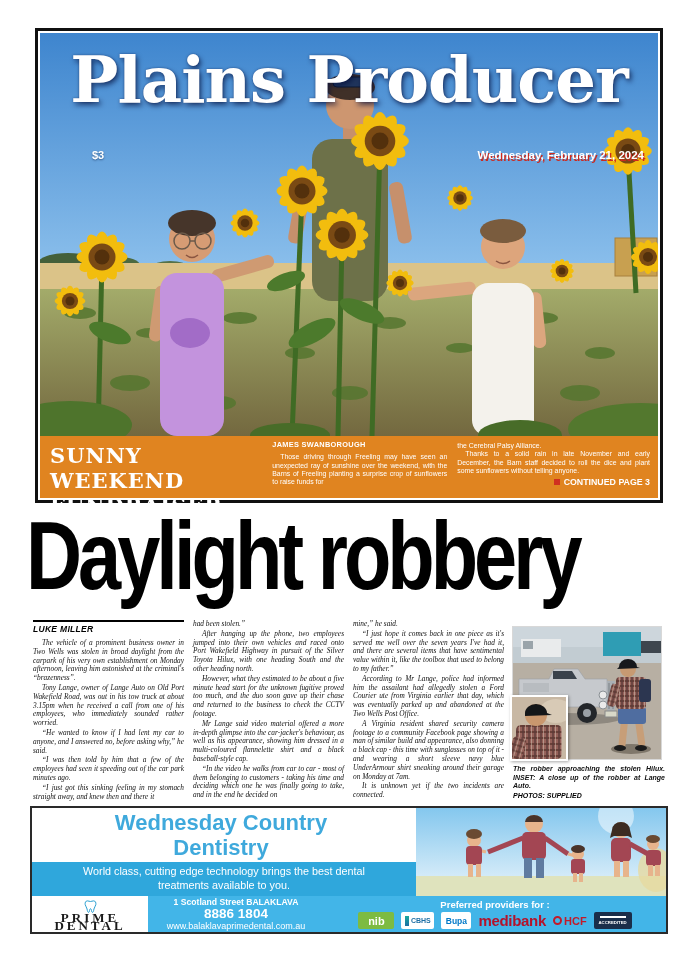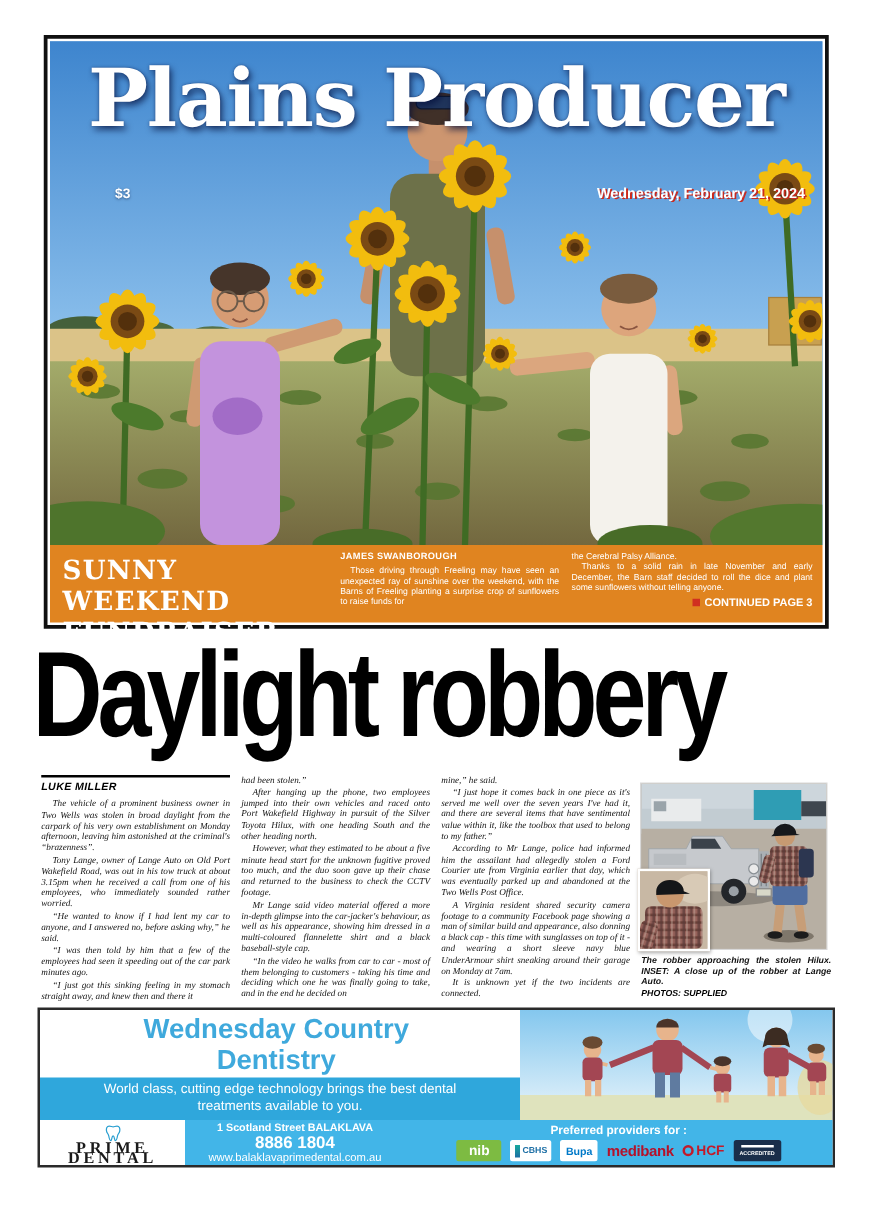--- a/index.html
+++ b/index.html
@@ -117,21 +117,21 @@
   .ad-phone { font-weight:bold; font-size:13.5px; line-height:14px; }
   .ad-web { font-size:9px; line-height:10px; }
   .providers { flex:1; text-align:center; }
   .providers-label { color:#fff; font-weight:bold; font-size:9.5px; margin-bottom:2px; }
   .logo-row { display:flex; align-items:center; justify-content:center; gap:7px; }
   .chip { border-radius:2px; display:flex; align-items:center; justify-content:center; }
   .chip-nib { width:36px; height:17px; background:#7dbb42; color:#fff; font-weight:bold; font-size:11px; }
   .chip-cbhs { width:33px; height:17px; background:#fff; color:#1d6fa5; font-weight:bold; font-size:7px; gap:2px; }
   .cbhs-mark { width:4px; height:10px; background:linear-gradient(#18a99d,#1d6fa5); display:inline-block; }
   .chip-bupa { width:30px; height:17px; background:#fff; color:#0079c8; font-weight:bold; font-size:8.5px; }
-  .chip-medibank { color:#b5122a; font-weight:bold; font-size:12px; letter-spacing:-.3px; }
+  .chip-medibank { color:#b5122a; font-weight:bold; font-size:15px; letter-spacing:-.3px; }
   .chip-hcf { color:#c21a2a; font-weight:bold; font-size:11px; gap:2px; }
   .hcf-ring { width:9px; height:9px; border:2.5px solid #c21a2a; border-radius:50%; display:inline-block; }
   .chip-accredited { width:38px; height:17px; background:#1a2e4a; color:#fff; font-size:4.3px; font-weight:bold; flex-direction:column; }
   .acc-line { width:26px; height:2px; background:#fff; margin-bottom:1.5px; }
 </style>
 </head>
 <body>
 
 <div class="page">
 

